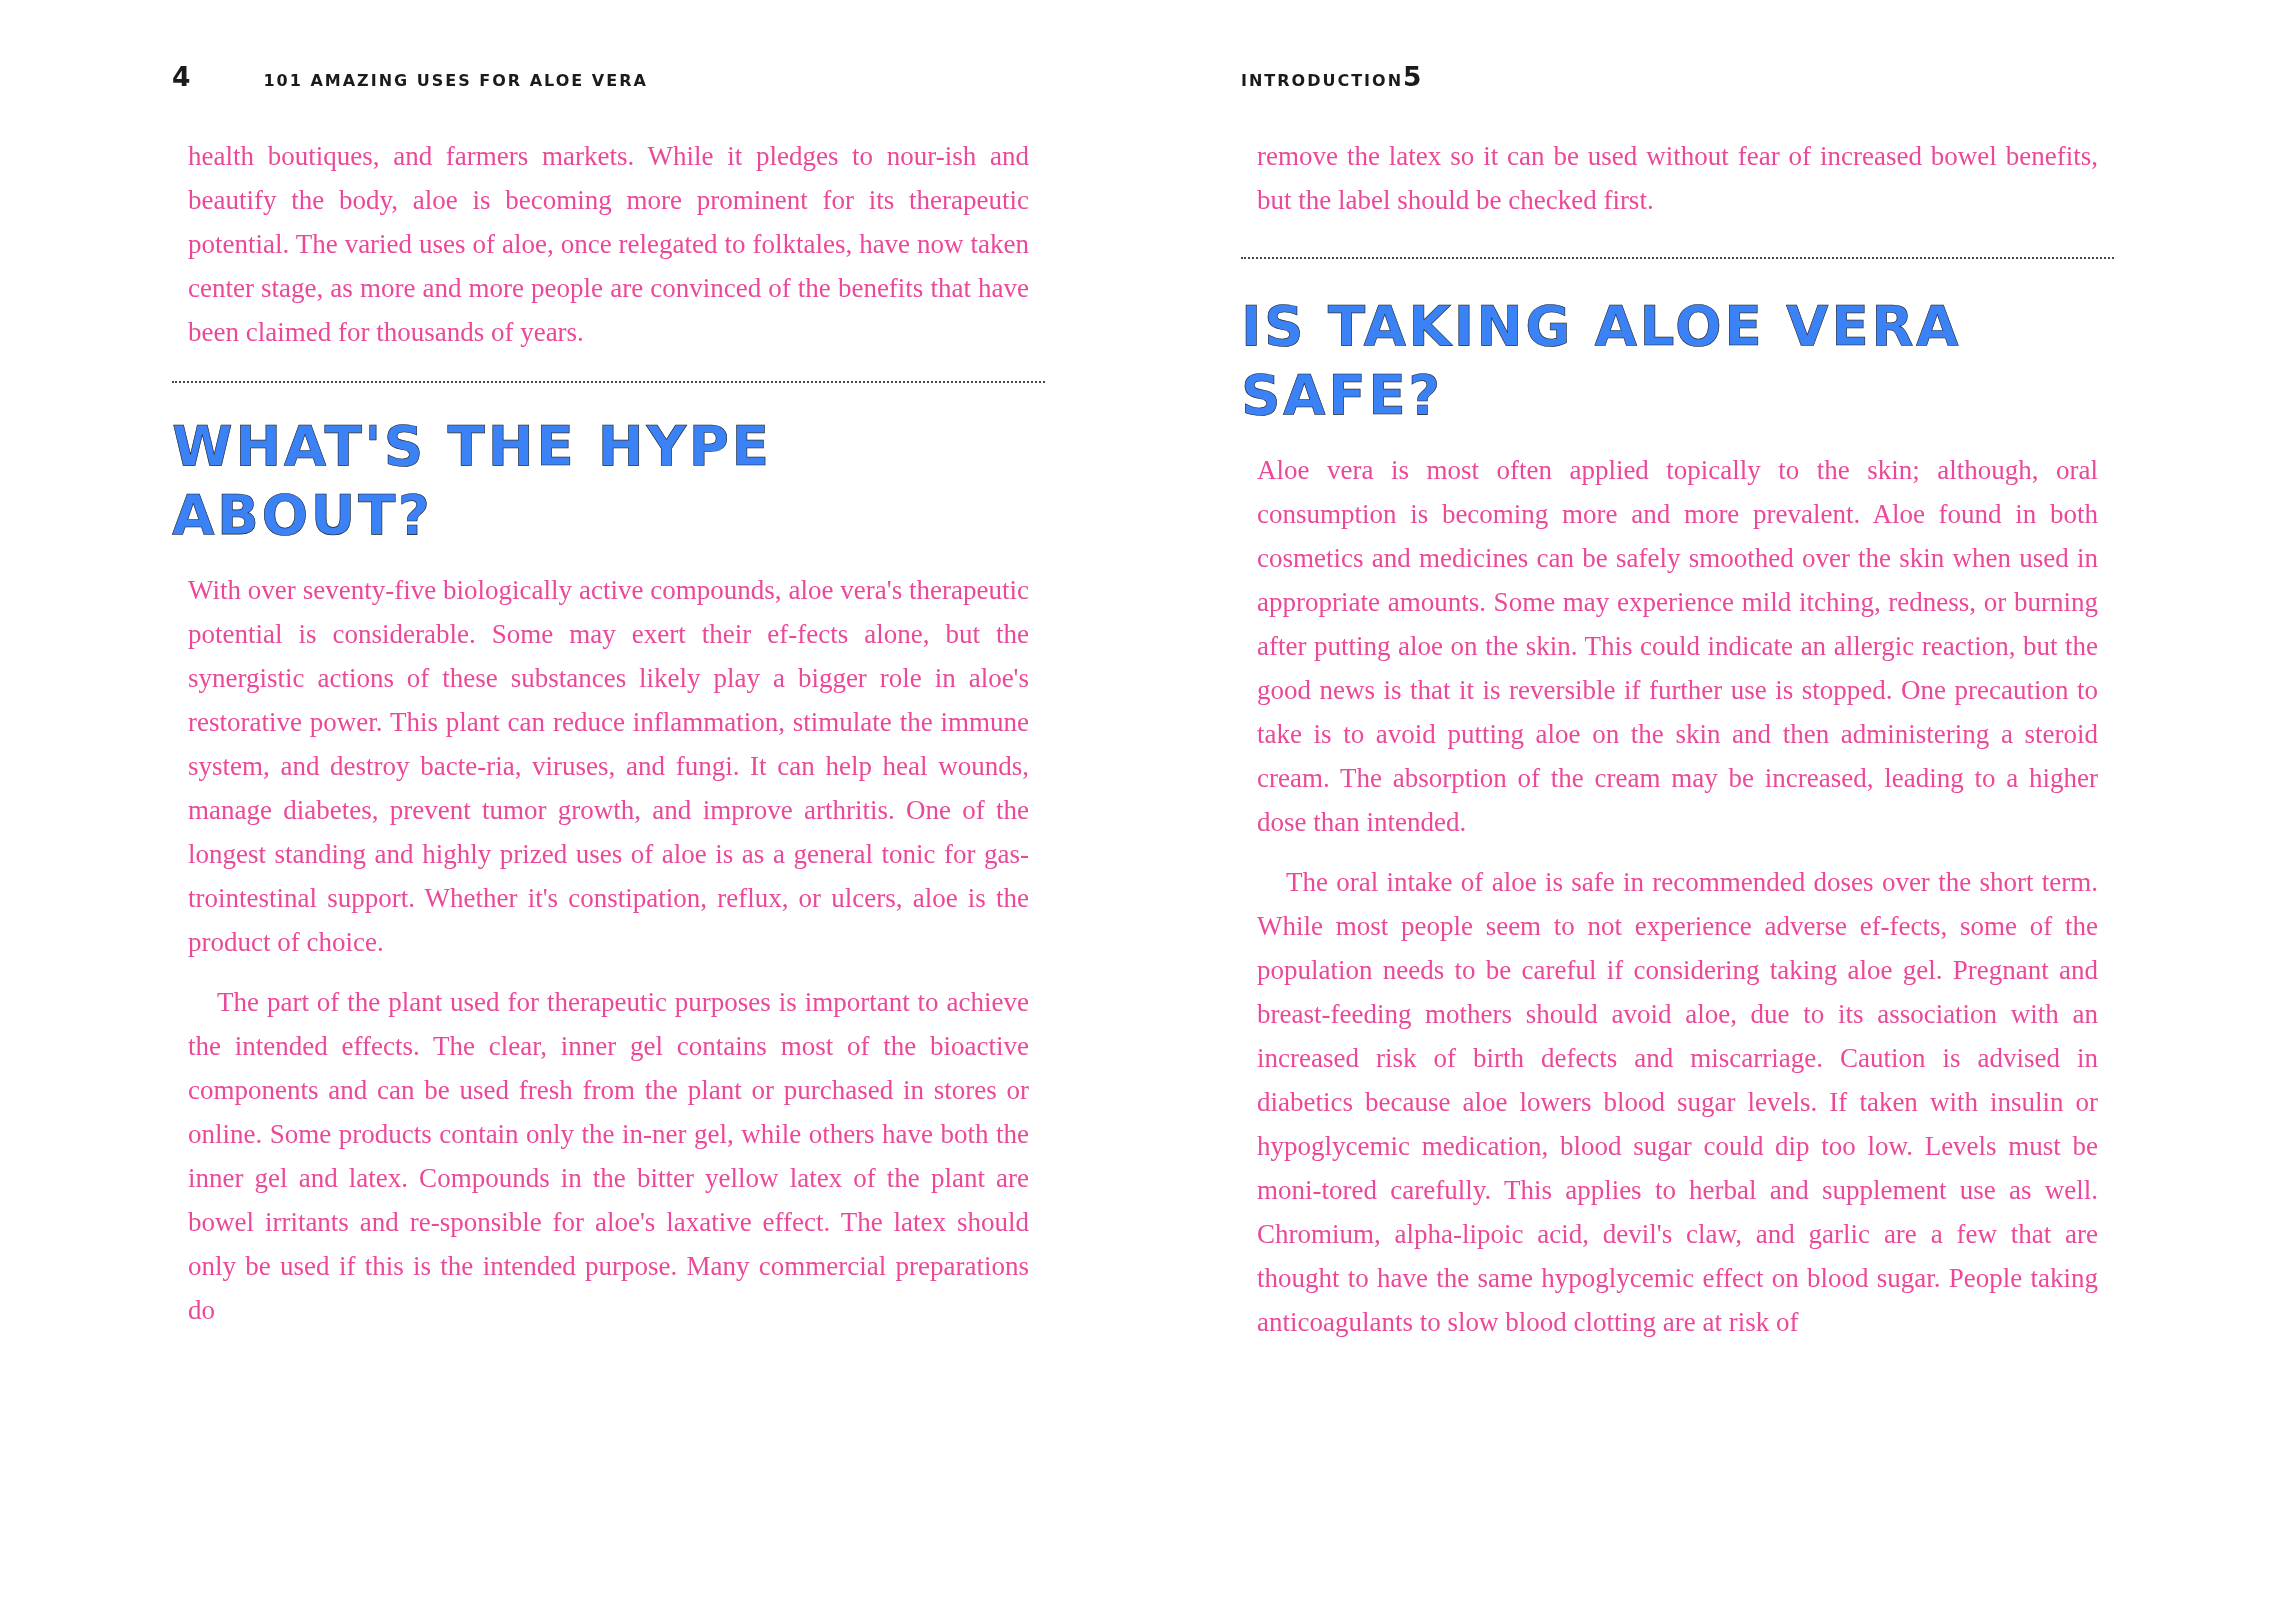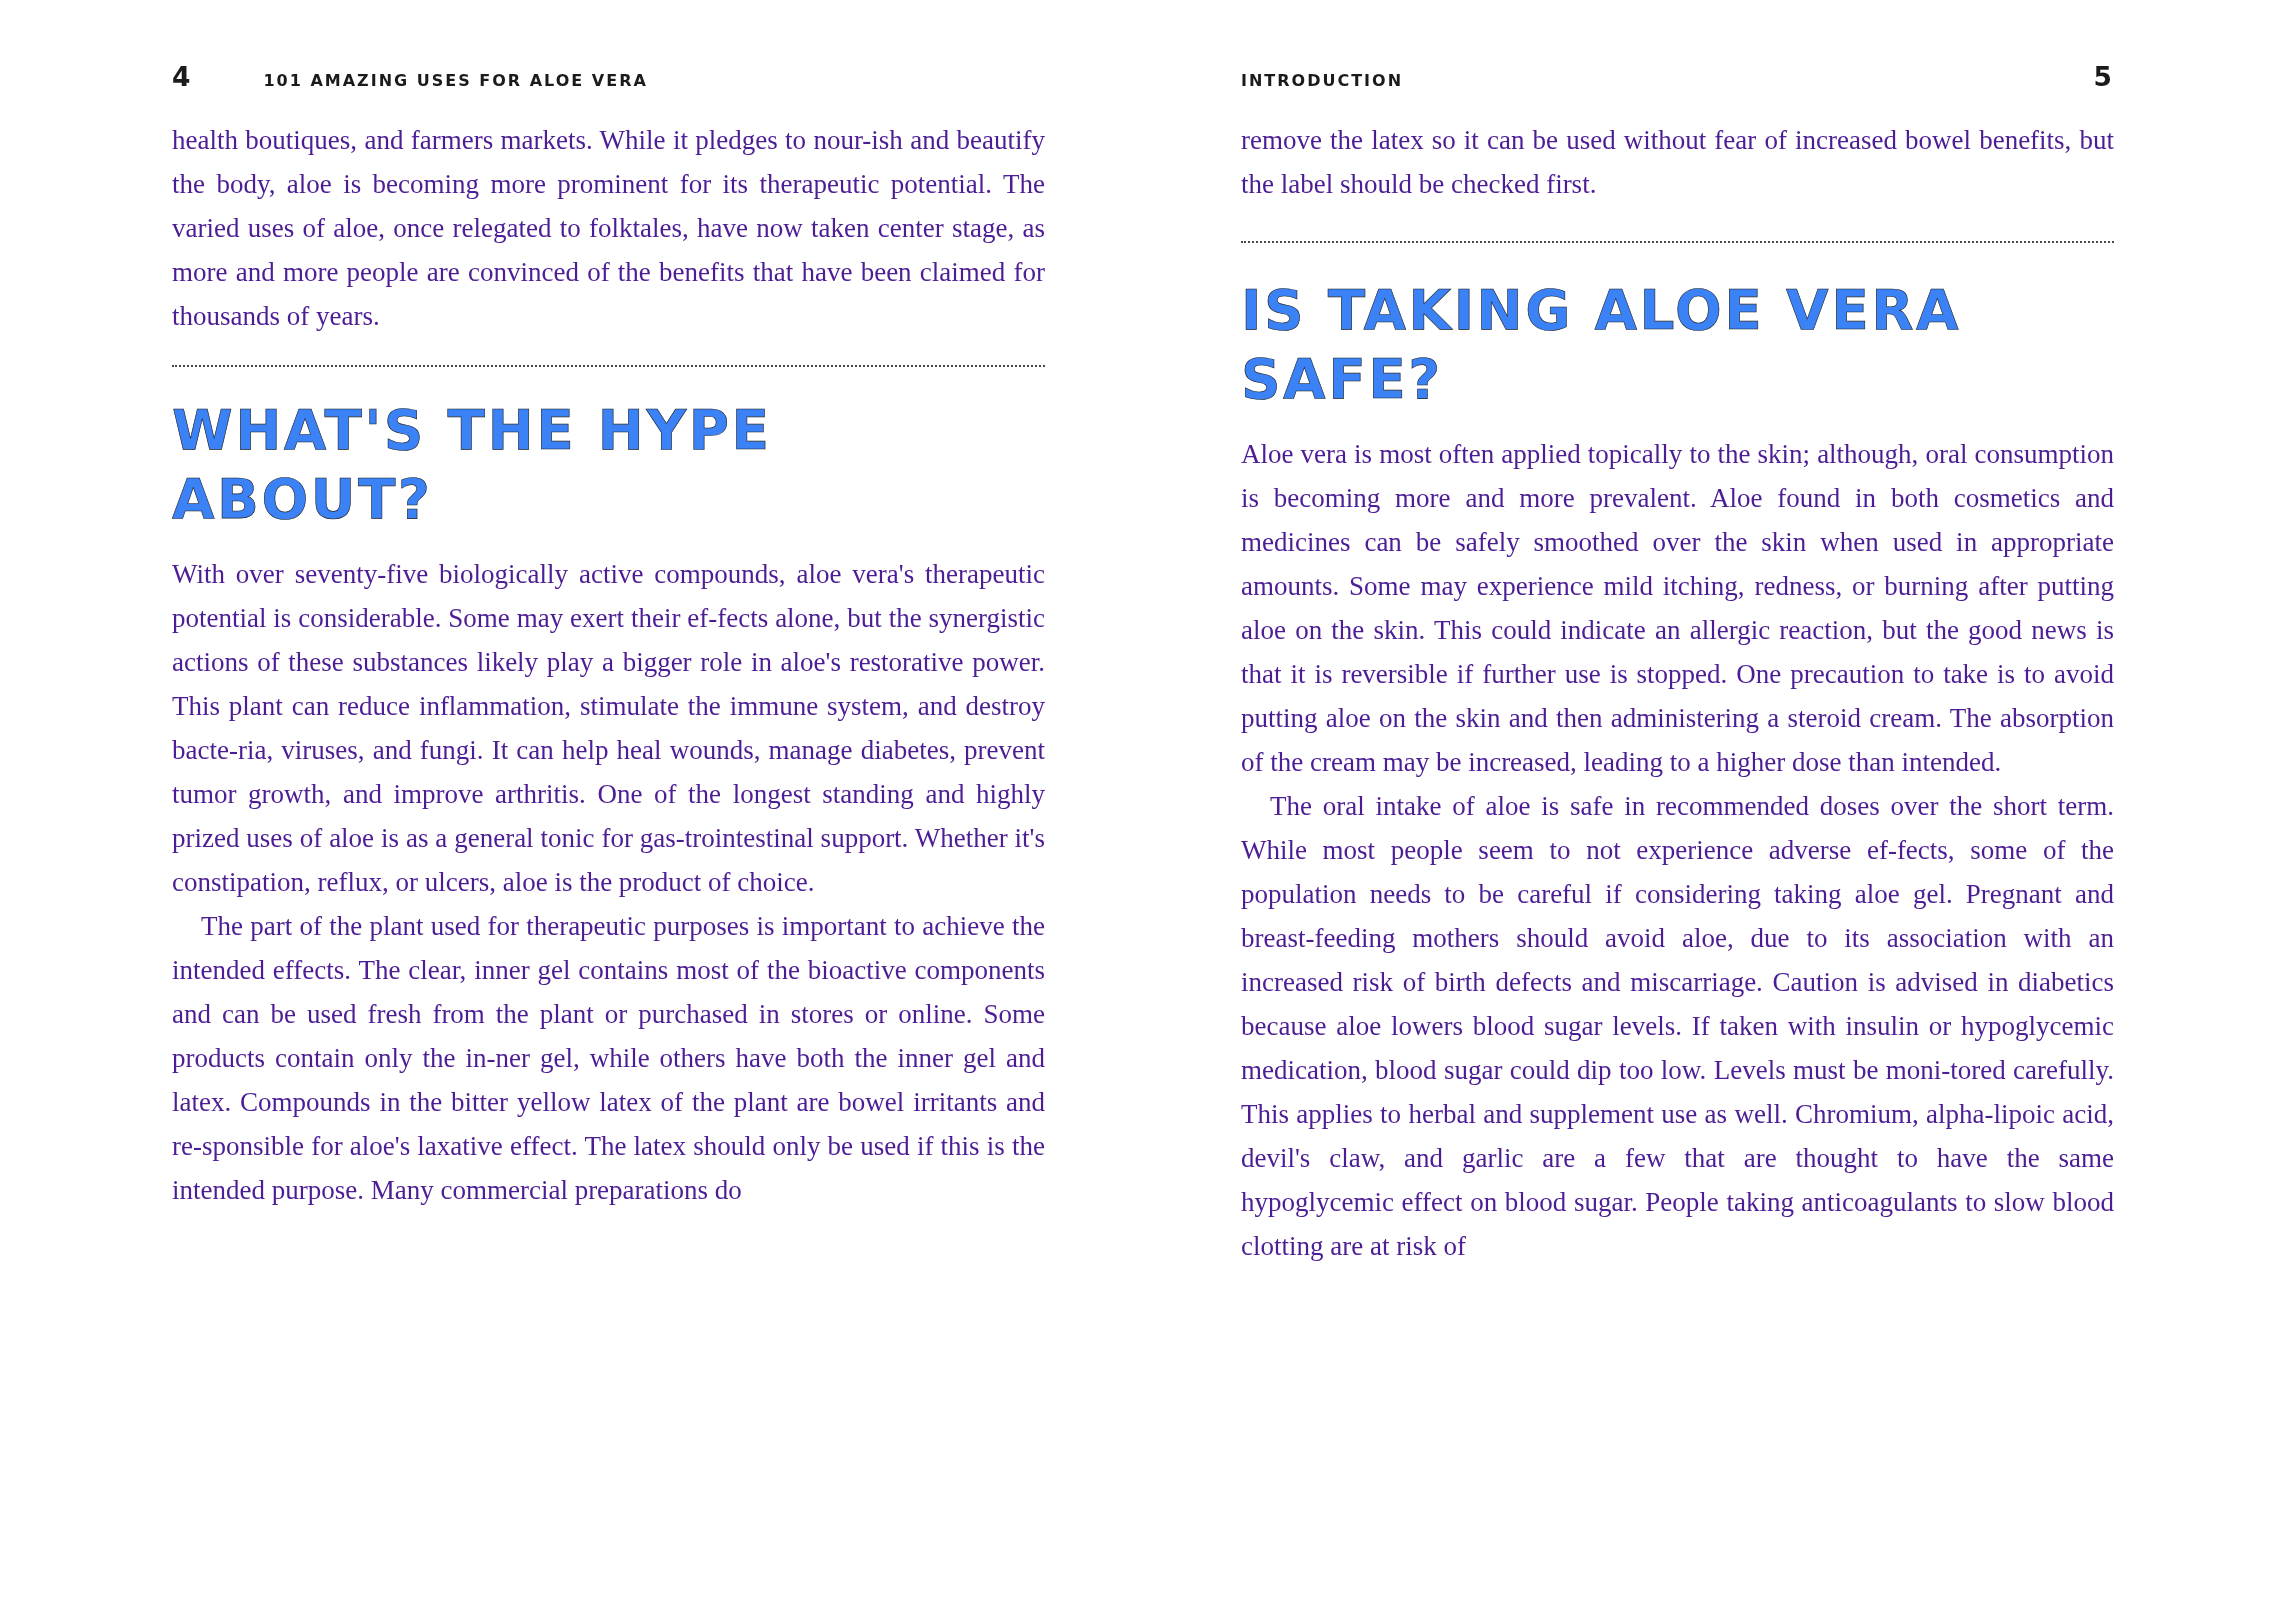--- a/index.html
+++ b/index.html
@@ -39,21 +39,21 @@
 
   
   .runhead {
     display: flex;
     align-items: baseline;
     height: 118px;
     padding-top: 61px;
     box-sizing: border-box;
   }
   .runhead-left { justify-content: flex-start; }
-  .runhead-right { justify-content: space-between; }
+  .runhead-right { }
 
   .folio,
   .runtitle {
     font-family: "DejaVu Sans", sans-serif;
     font-weight: bold;
     letter-spacing: 2px;
     font-size: 24.5px;
     color: #1c1a1a;
     text-transform: uppercase;
   }
@@ -63,27 +63,27 @@
   .runtitle {
     font-size: 16px;
   }
   .runhead-left .folio { margin-right: 71px; }
 
   
   .col {
     position: relative;
   }
   p.body {
-    margin: 0;
+    margin: 16px;
     font-size: 27px;
     line-height: 44px;
     text-align: justify;
     text-justify: inter-word;
     hyphens: manual;
-    color: #4c1d95;
+    color: #ec4899;
   }
   p.body + p.body {
     text-indent: 29px;
   }
 
   
   .dotrule {
     height: 0;
     border-bottom: 2.9px dotted #4a4747;
     margin: 27.4px 0 29px 0;

